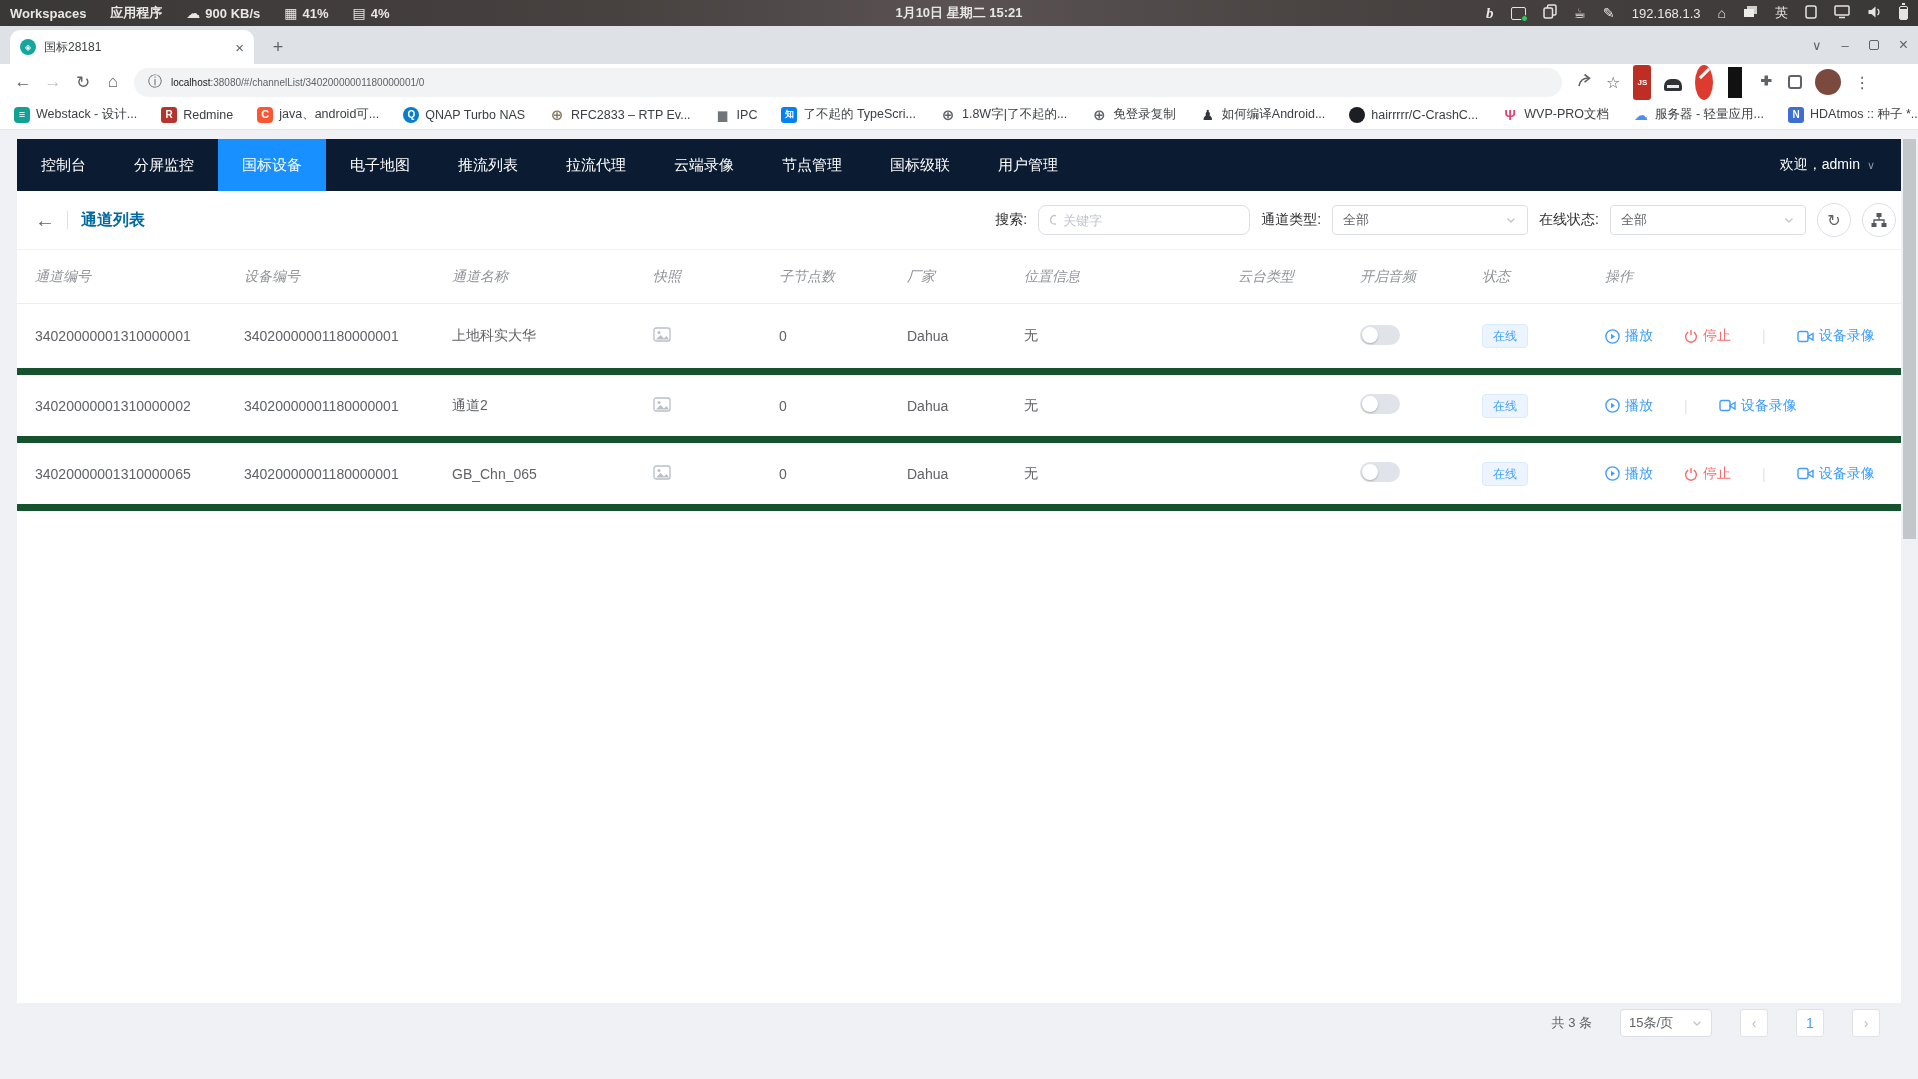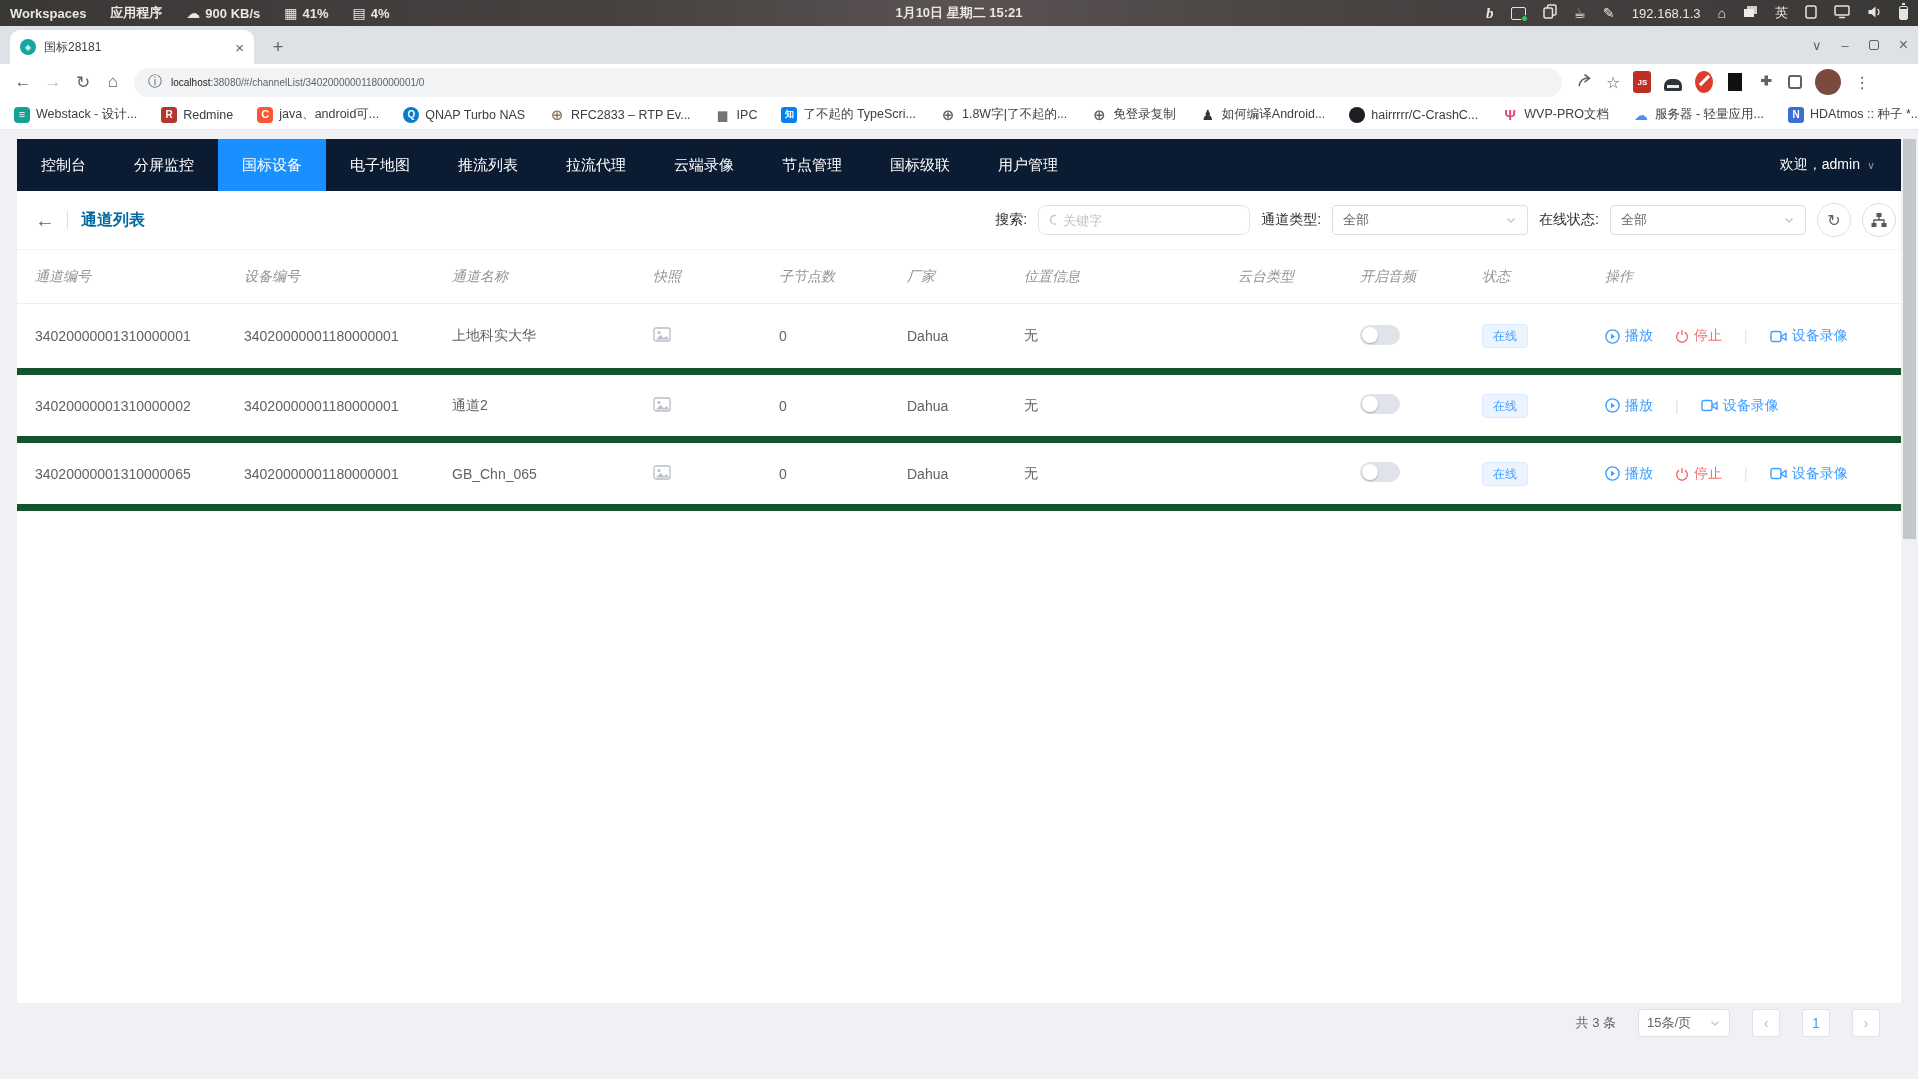--- a/index.html
+++ b/index.html
@@ -42,21 +42,21 @@
     display:flex; align-items:center; padding:0 8px; }
   .nav-ic { width:30px; height:30px; display:flex; align-items:center; justify-content:center;
     font-size:17px; color:#5f6368; flex:none; }
   .nav-ic.disabled { color:#bdc1c6; }
   .urlbar { height:29px; width:1428px; background:#f1f3f4; border-radius:15px; display:flex;
     align-items:center; padding:0 14px; gap:9px; margin-left:6px; flex:none; }
   .info-ic { color:#5f6368; font-size:14px; }
   .url { font-size:10px; color:#202124; white-space:nowrap; overflow:hidden; }
   .url-rest { color:#5f6368; }
   .tb-right { display:flex; align-items:center; gap:13px; margin-left:14px; }
-  .ext { width:18px; height:22px; flex:none; }
+  .ext { width:18px; height:35px; flex:none; }
   .js-ic { background:#bf2e24; color:#fff; font-size:8px; font-weight:bold; display:flex;
     align-items:center; justify-content:center; border-radius:3px; }
   .ic-hat { height:12px; background:#2f3337; border-radius:7px 7px 2px 2px; position:relative; margin-top:5px; }
   .ic-hat i { position:absolute; left:3px; right:3px; top:6px; height:3px; background:#e8eaed; }
   .ic-block { border-radius:50%; background:#dd3b2e; position:relative; }
   .ic-block i { position:absolute; left:2.5px; right:2.5px; top:7.5px; height:3px; background:#fff;
     transform:rotate(-45deg); }
   .ic-blackbox { background:#111; box-shadow: inset 0 0 0 2px #fff, inset 0 0 0 5px #111; }
   .ic-outline { width:14px; height:14px; border:2px solid #5f6368; border-radius:3px; }
   .tb-glyph { color:#5f6368; font-size:16px; }
@@ -100,26 +100,26 @@
   .grid th { font-weight:400; color:#909399; text-align:left; height:54px; padding:0 0 0 18px;
     border-bottom:1px solid #ebeef5; border-top:1px solid #f2f3f5;font-style:italic; }
   .grid td { color:#606266; height:68px; padding:0 0 0 18px; border-bottom:7px solid #14532d;
     white-space:nowrap; overflow:hidden; }
   .badge { display:inline-block; padding:5px 10px; font-size:12px; color:#409eff; background:#ecf5ff;
     border:1px solid #d9ecff; border-radius:4px; line-height:1; }
   .switch { display:inline-block; width:40px; height:20px; border-radius:10px; background:#e0e4ea;
     position:relative; }
   .switch::after { content:""; position:absolute; left:2px; top:2px; width:16px; height:16px;
     border-radius:50%; background:#fff; box-shadow:0 1px 2px rgba(0,0,0,.25); }
-  .actions { display:flex; align-items:center; gap:22px; }
+  .actions { display:flex; align-items:center; gap:31px; }
   .act { display:inline-flex; align-items:center; gap:5px; color:#409eff; }
   .act.red { color:#f56c6c; }
   .act-div { color:#e0e4ea; }
 
-  .pagination { position:absolute; right:38px; top:1009px; display:flex; align-items:center; gap:22px;
+  .pagination { position:absolute; right:38px; top:1009px; display:flex; align-items:center; gap:28px;
     font-size:13px; color:#606266; }
   .psize { width:92px; height:28px; border:1px solid #dcdfe6; border-radius:4px; display:flex;
     align-items:center; justify-content:space-between; padding:0 8px; background:#fff; }
   .pbtn { min-width:28px; height:28px; border:1px solid #dfe3e8; border-radius:3px; background:#fff;
     display:flex; align-items:center; justify-content:center; color:#b4bccc; font-size:14px; }
   .pbtn.current { color:#409eff; }
 
   .scroll-thumb { position:absolute; right:2px; top:139px; width:13px; height:400px; background:#c3c7cc; }
 </style>
 </head>

